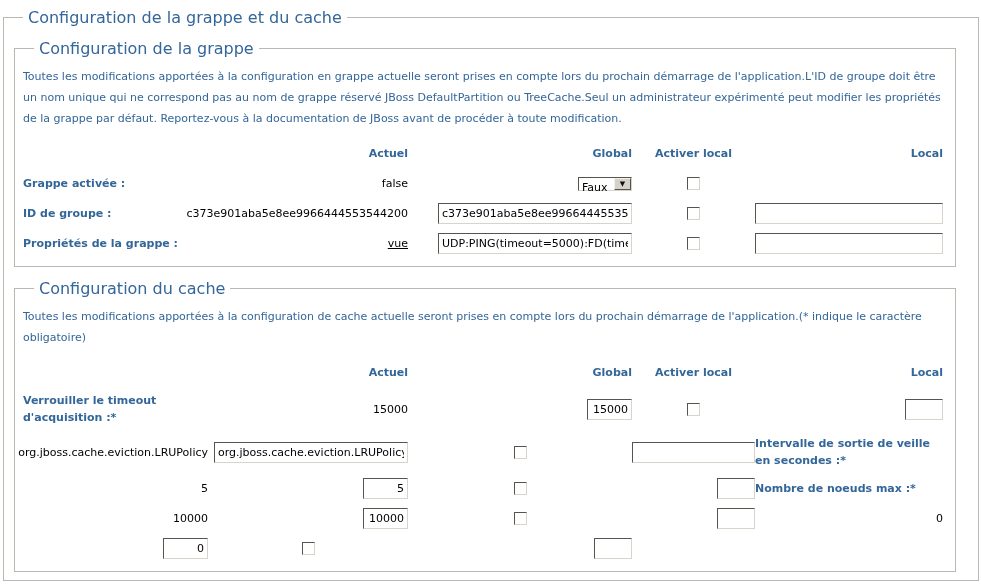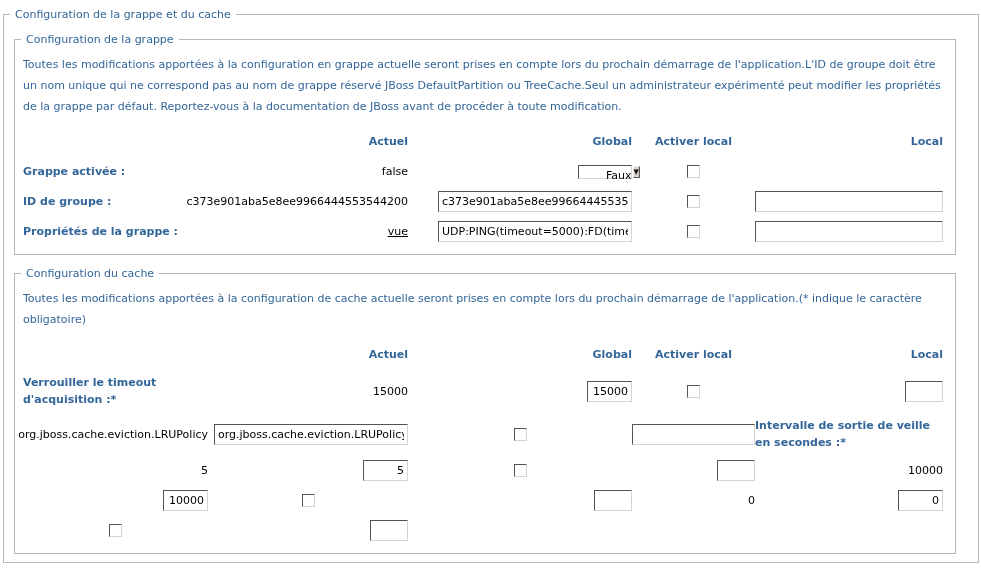--- a/index.html
+++ b/index.html
@@ -10,23 +10,23 @@
     font-size: 11px;
     color: #000;
     width: 981px;
   }
   fieldset {
     border: 1px solid #b9b9b1;
     padding: 0;
   }
   legend {
     color: #336699;
-    font-size: 11px;
+    font-size: 16px;
     padding: 0 5px;
-    margin-left: 6px;
+    margin-left: 19px;
     white-space: nowrap;
   }
   .outer-fieldset {
     margin: 8px 2px 4px 3px;
     padding: 0 0 8px 0;
   }
   .inner-fieldset {
     margin: 12px 22px 0 10px;
     padding: 2px 0 12px 0;
   }
@@ -79,21 +79,20 @@
   .w-lnum  { width: 38px; }
   .fakeselect {
     display: inline-flex;
     width: 54px;
     height: 14px;
     border: 1px solid;
     border-color: #55554d #d8d4cc #d8d4cc #55554d;
     background: #fff;
     cursor: default;
     vertical-align: middle;
-    padding-left: 24px;
   }
   .fakeselect .sval { flex: 1; text-align: left; padding: 3px 1px 0 3px; }
   .fakeselect .sbtn {
     width: 17px;
     background: #d6d2ca;
     border: 1px solid;
     border-color: #f2f1ed #55554d #55554d #f2f1ed;
     display: flex; align-items: center; justify-content: center;
     font-size: 7px; color: #111;
   }
@@ -213,20 +212,21 @@
       <div class="cell c-global">
         <input type="text" class="txt w-gnum" value="5" style="">
       </div>
       <div class="cell c-activer">
           <span class="cb"></span>
         </div>
       <div class="cell c-local">
         <input type="text" class="txt w-lnum" value="" style="">
       </div>
 
+      <div class="lbl">Nombre de noeuds max :*</div>
       <div class="cell c-actuel val">10000</div>
       <div class="cell c-global">
         <input type="text" class="txt w-gnum" value="10000" style="">
       </div>
       <div class="cell c-activer">
           <span class="cb"></span>
         </div>
       <div class="cell c-local">
         <input type="text" class="txt w-lnum" value="" style="">
       </div>

